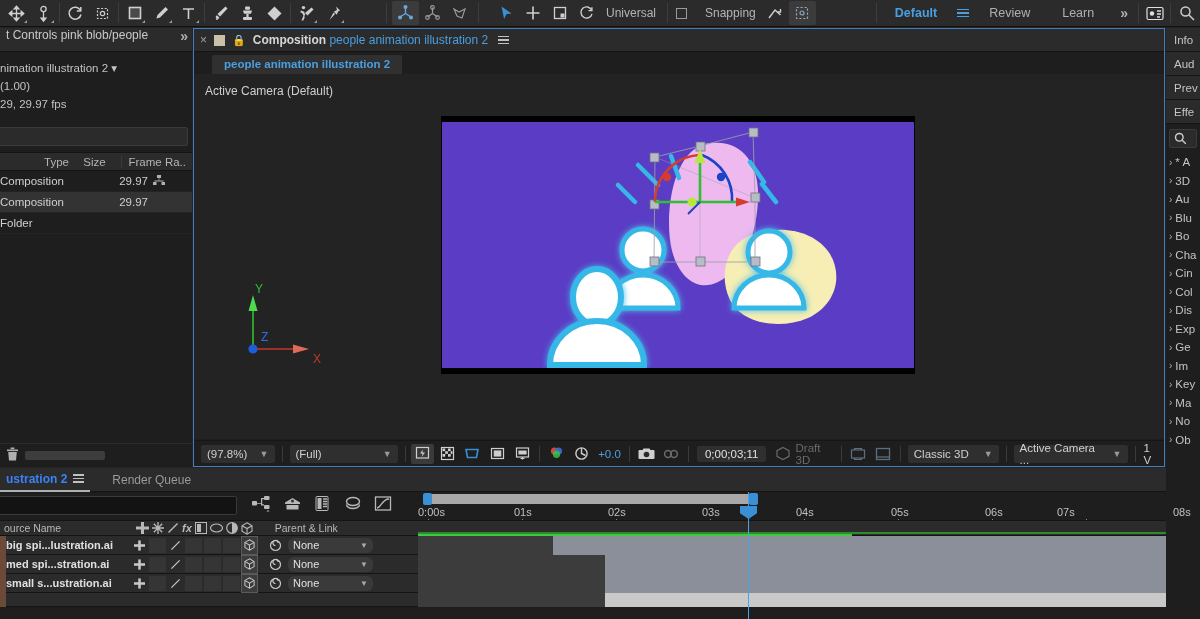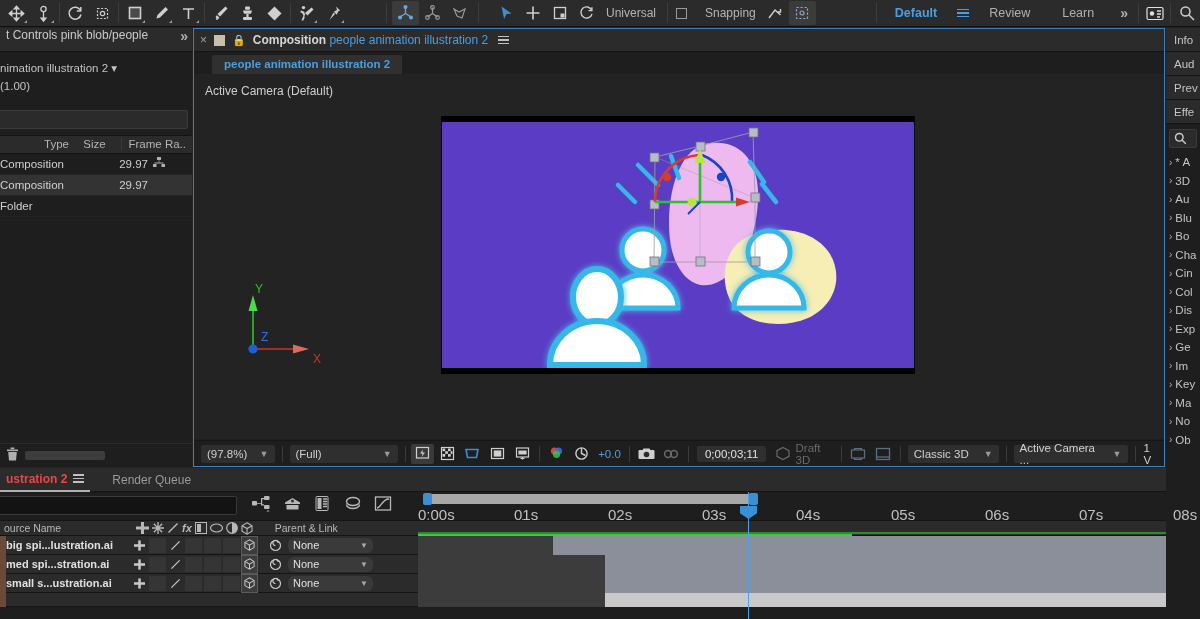--- a/index.html
+++ b/index.html
@@ -167,21 +167,21 @@
   
   .timeline {
     position:absolute; left:0; top:468px; width:1166px; height:151px;
     background:#1e1e1e;
   }
   .tl-tabs {
     height:24px; background:#2b2b2b; display:flex; align-items:center;
     padding-left:0px; border-bottom:1px solid #141414;
   }
   .tl-tab {
-    font-size:12px; color:#ef4444; font-weight:bold; padding:0 6px;
+    font-size:12px; color:#3b82f6; font-weight:bold; padding:0 6px;
     display:flex; align-items:center; gap:6px; height:24px; white-space:nowrap;
     border-bottom:2px solid #b0b0b0;
   }
   .tl-tab2 { font-size:12px; color:#9a9a9a; padding:0 22px; height:24px; line-height:24px;}
   .tl-hamb { display:inline-flex; flex-direction:column; gap:2px;}
   .tl-hamb i { width:11px; height:1.5px; background:#c0c0c0; display:block;}
 
   .tl-ctrl { height:28px; background:#1e1e1e; display:flex; align-items:center; position:relative;}
   .tl-search {
     position:absolute; left:-5px; top:4px; width:242px; height:19px;
@@ -190,21 +190,21 @@
   .tl-icons { position:absolute; left:252px; top:3px; display:flex; gap:12px; align-items:center;}
 
   .tl-ruler {
     position:absolute; left:418px; top:24px; width:748px; height:28px;
   }
   .tl-workbar {
     position:absolute; left:8px; top:2px; width:328px; height:10px;
     background:#a8a8a8; border-radius:1px;
   }
   .tl-wb-cap { position:absolute; width:9px; height:12px; background:#3b8fd4; border-radius:2px; top:1px;}
-  .tick-label { position:absolute; top:14px; font-size:15px; color:#c0c0c0; }
+  .tick-label { position:absolute; top:14px; font-size:11px; color:#c0c0c0; }
   .tick-mark { position:absolute; top:27px; width:1px; height:5px; background:#8a8a8a; }
 
   .tl-header {
     position:absolute; left:0; top:52px; width:1166px; height:16px;
     background:#2b2b2b; border-top:1px solid #141414; border-bottom:1px solid #141414;
     display:flex; align-items:center; font-size:10.5px; color:#b8b8b8;
   }
   .tl-rows { position:absolute; left:0; top:68px; width:1166px; height:83px; }
   .tl-row {
     height:19px; display:flex; align-items:center; border-bottom:1px solid #141414;
@@ -472,20 +472,21 @@
   </div>
 
   <div class="leftcol">
     <div class="lc-tabbar">
       <span class="lc-tabtext">t Controls pink blob/people</span>
       <span class="chev2" style="padding:0">»</span>
     </div>
     <div class="lc-info">
       <div>nimation illustration 2 ▾</div>
       <div>(1.00)</div>
+      <div>29, 29.97 fps</div>
     </div>
     <div class="lc-search"></div>
     <div class="lc-cols">
       <span class="c c1">Type</span>
       <span class="c c2">Size</span>
       <span class="c c3">Frame Ra..</span>
     </div>
     <div class="lc-row">
       <span class="t">Composition</span>
       <span class="fr">29.97</span>
@@ -912,21 +913,21 @@
       <div class="tl-wb-cap" style="left:5px"></div>
       <div class="tl-wb-cap" style="left:331px"></div>
 
       <span class="tick-label" style="left:0px">0:00s</span>
       <span class="tick-label" style="left:96px">01s</span>
       <span class="tick-label" style="left:190px">02s</span>
       <span class="tick-label" style="left:284px">03s</span>
       <span class="tick-label" style="left:378px">04s</span>
       <span class="tick-label" style="left:473px">05s</span>
       <span class="tick-label" style="left:567px">06s</span>
-      <span class="tick-label" style="left:661px">07s</span>
+      <span class="tick-label" style="left:639px">07s</span>
       <span class="tick-label" style="left:755px">08s</span>
 
       <span class="tick-mark" style="left:10px"></span>
       <span class="tick-mark" style="left:104px"></span>
       <span class="tick-mark" style="left:198px"></span>
       <span class="tick-mark" style="left:292px"></span>
       <span class="tick-mark" style="left:386px"></span>
       <span class="tick-mark" style="left:480px"></span>
       <span class="tick-mark" style="left:574px"></span>
       <span class="tick-mark" style="left:668px"></span>

